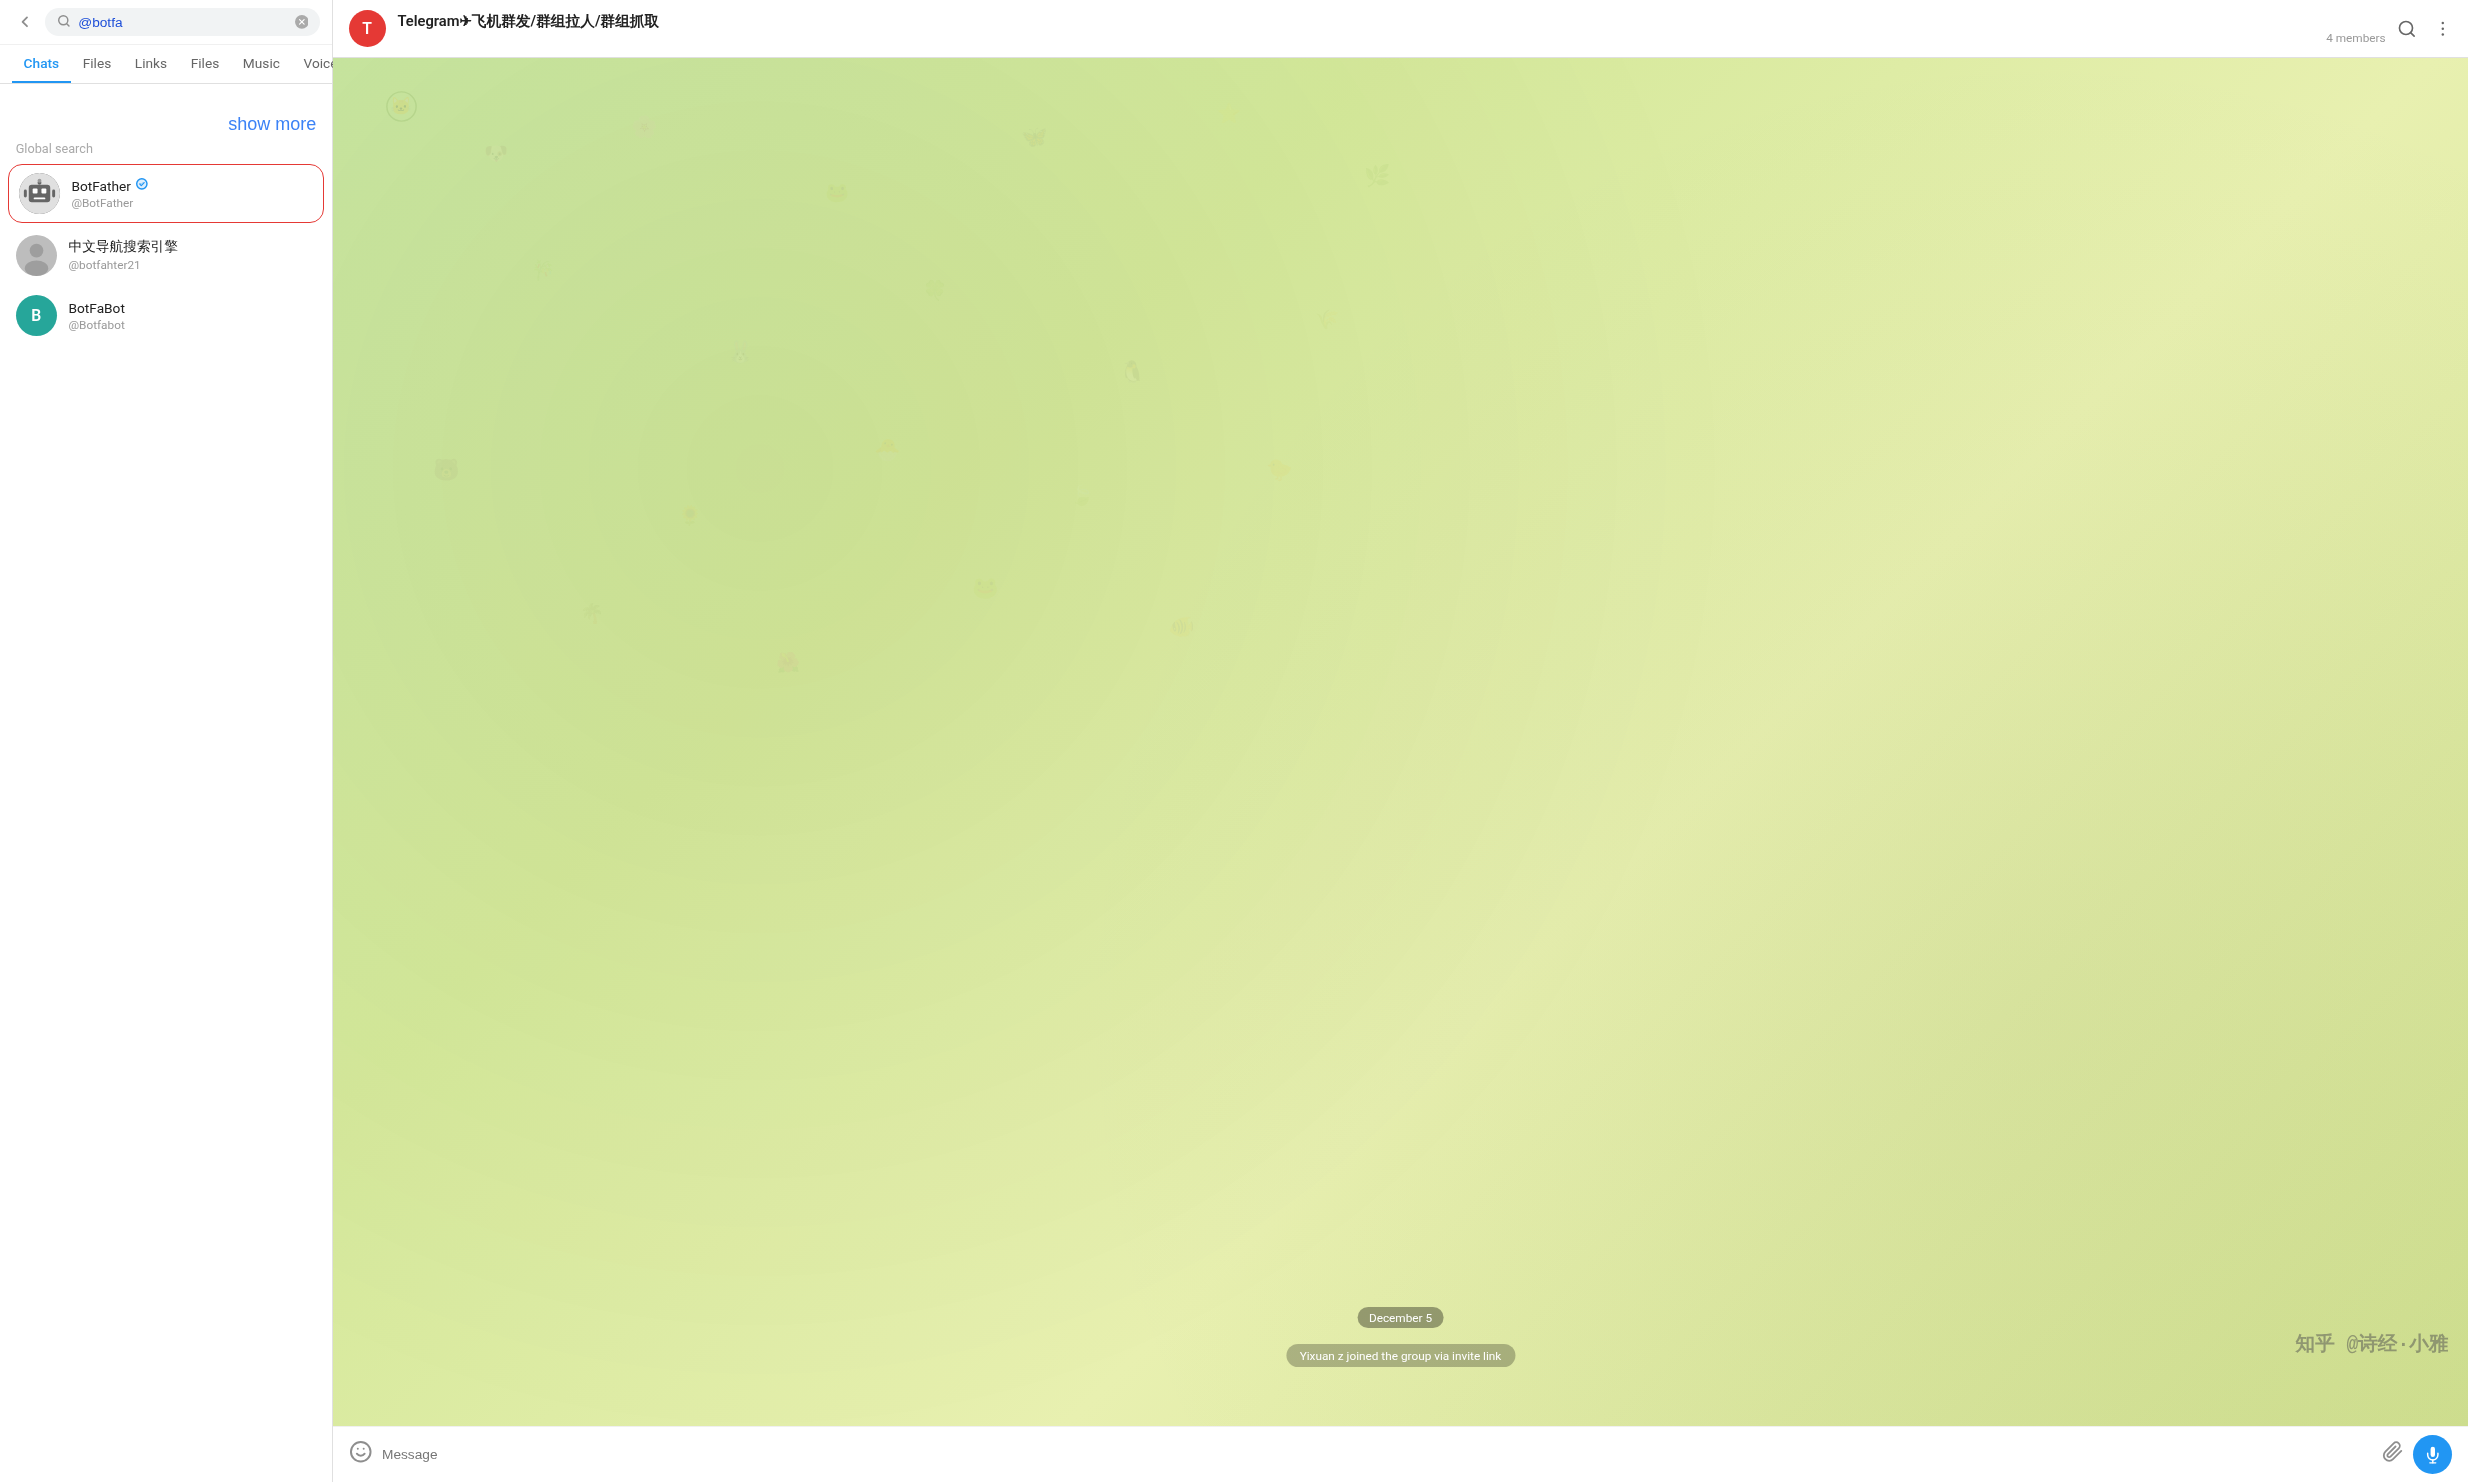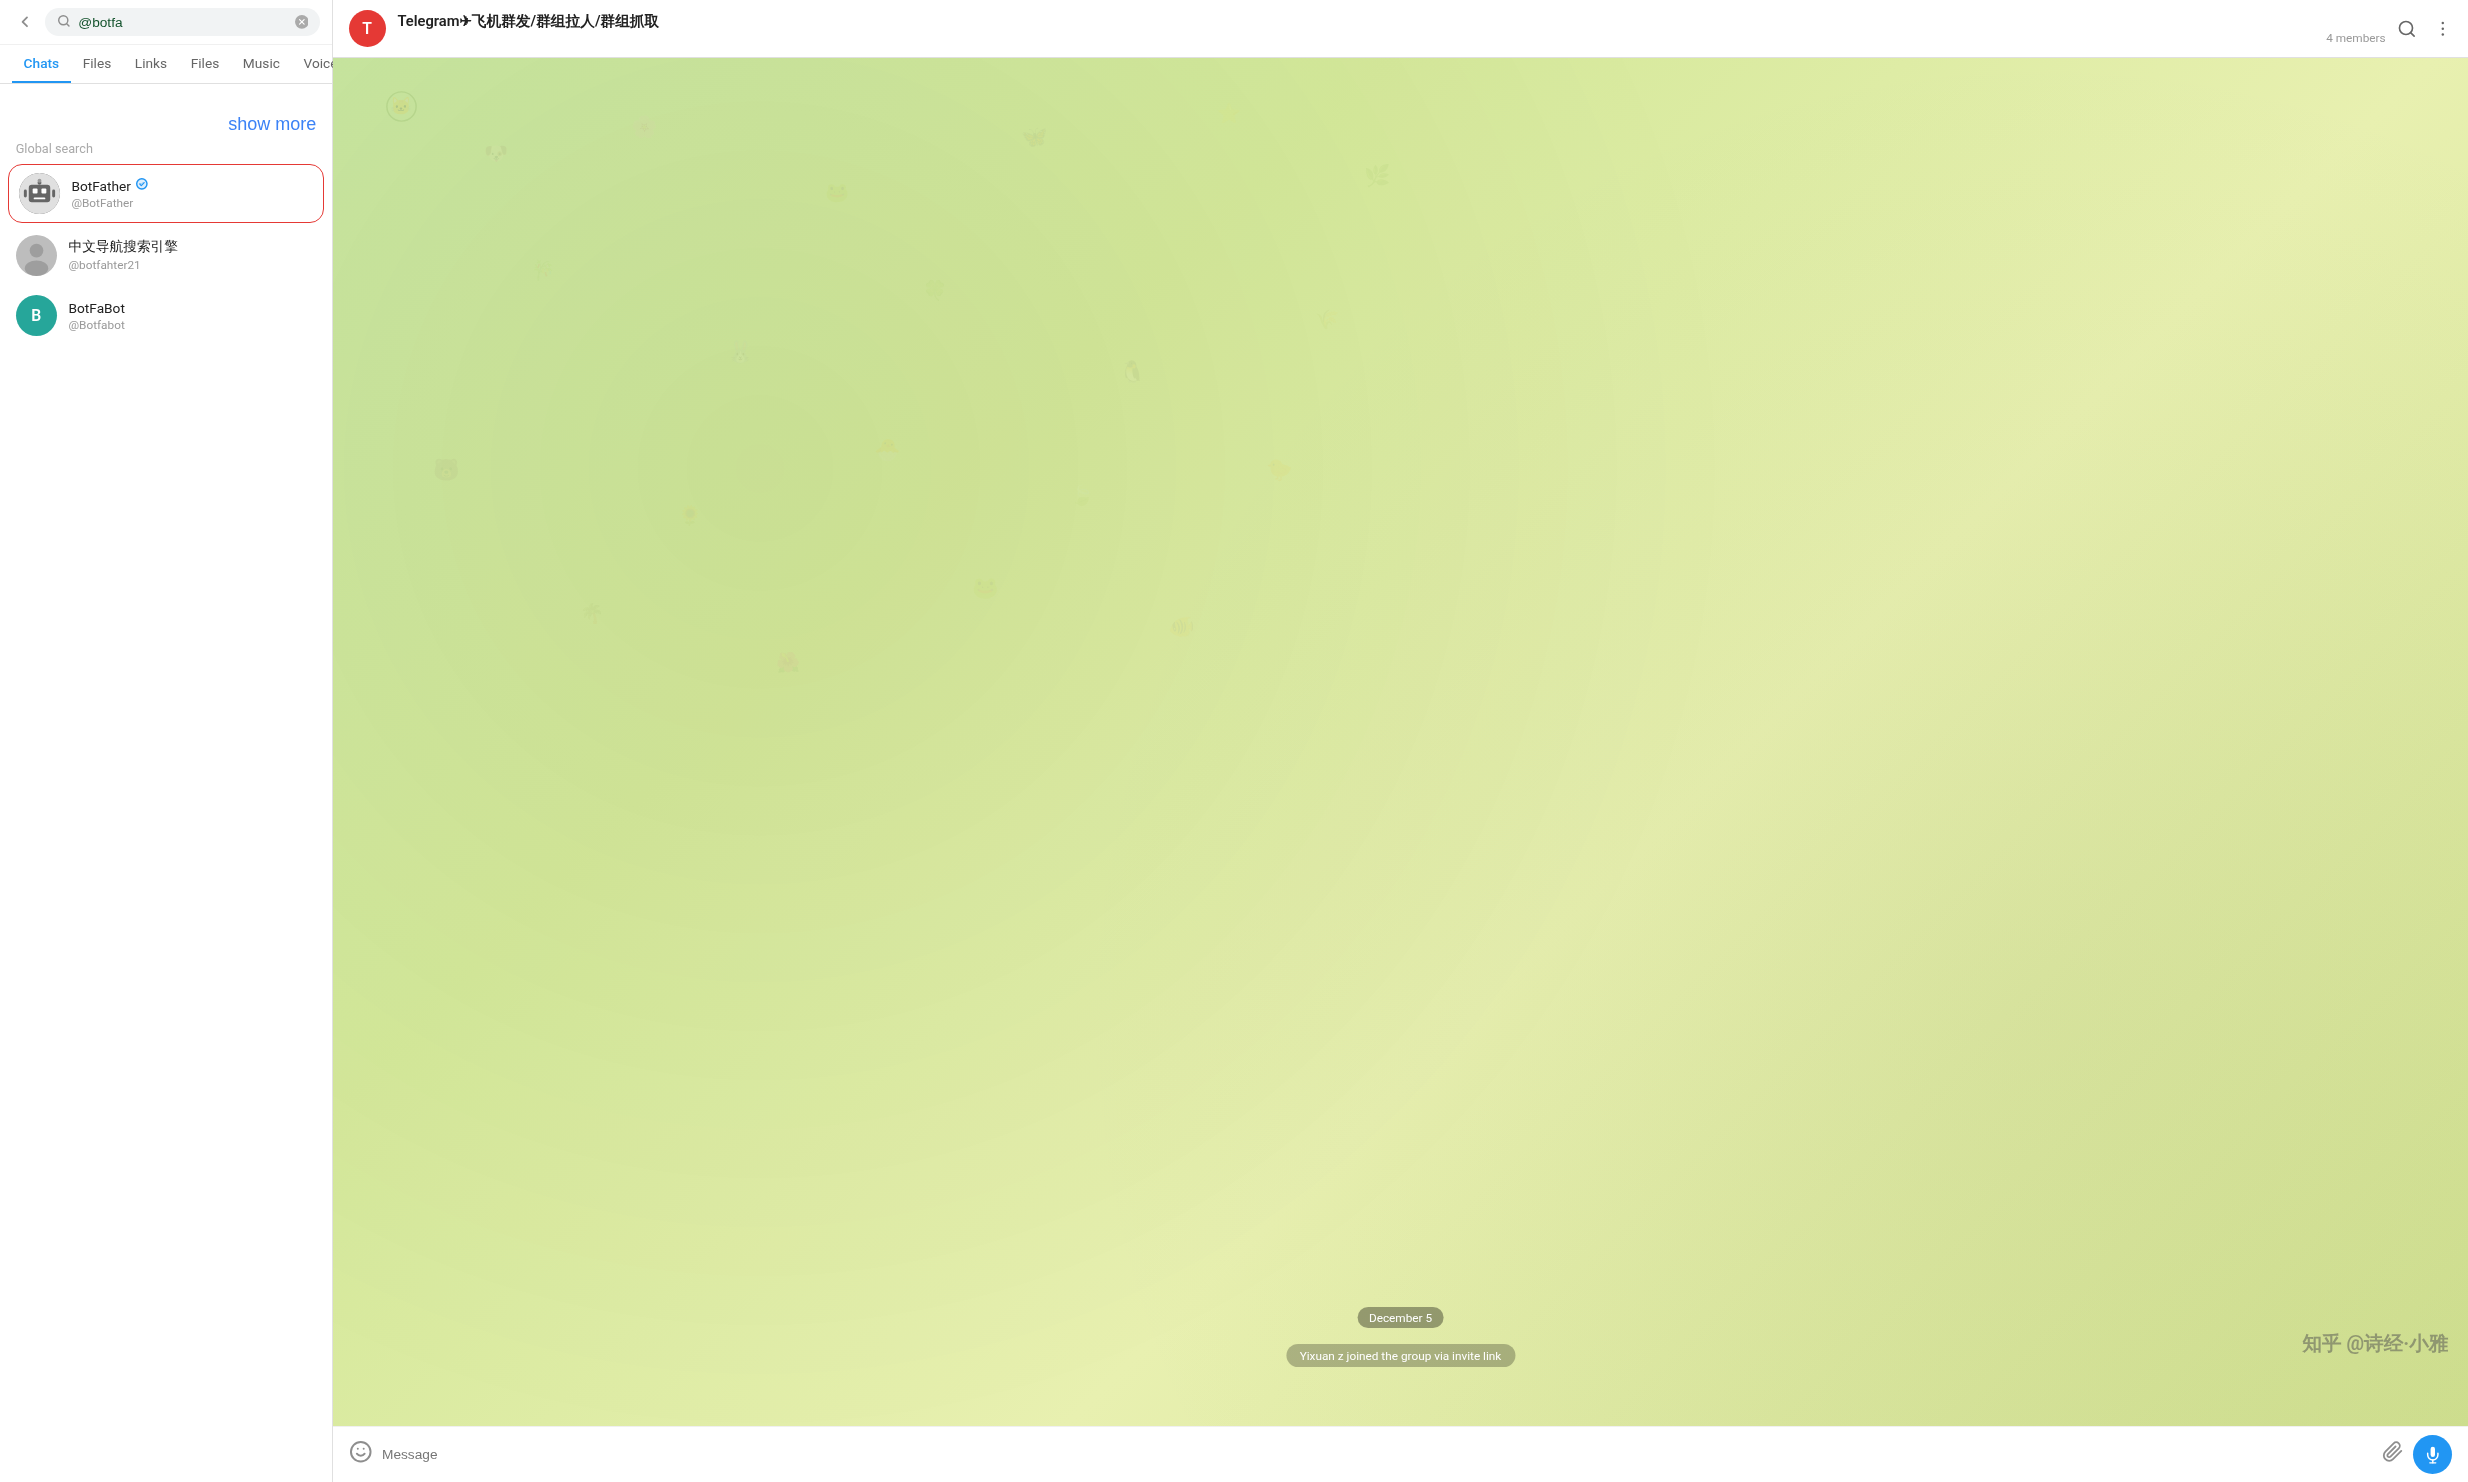--- a/index.html
+++ b/index.html
@@ -48,21 +48,21 @@
       color: #8e8e8e;
       font-size: 13.7px;
     }
 
     .search-input {
       border: none;
       background: none;
       outline: none;
       flex: 1;
       font-size: 13.7px;
-      color: #14532d;
+      color: #1d4ed8;
     }
 
     .clear-btn {
       background: none;
       border: none;
       cursor: pointer;
       color: #8e8e8e;
       font-size: 15.7px;
       display: flex;
       align-items: center;
@@ -330,20 +330,21 @@
     
     .watermark {
       position: absolute;
       bottom: 69px;
       right: 19.6px;
       color: rgba(80,80,80,0.5);
       font-size: 19.6px;
       font-weight: bold;
       pointer-events: none;
       z-index: 5;
+      font-family: Liberation Mono, monospace;
     }
 
     
     .scatter-icons {
       position: absolute;
       inset: 0;
       overflow: hidden;
       opacity: 0.12;
       pointer-events: none;
     }

